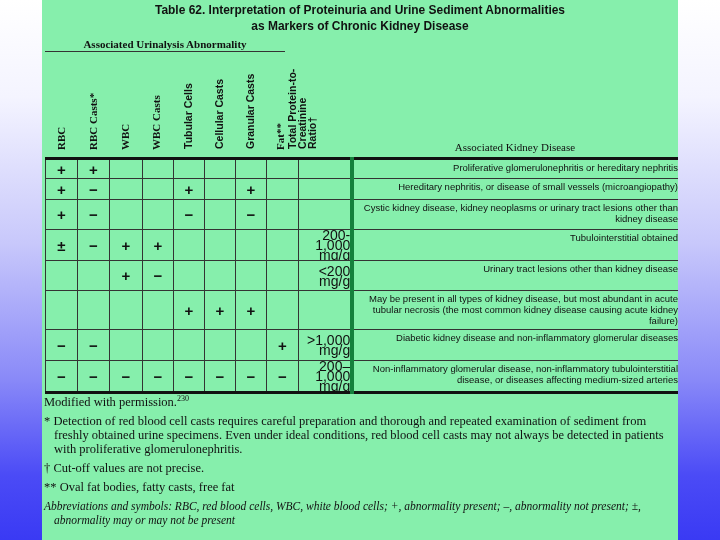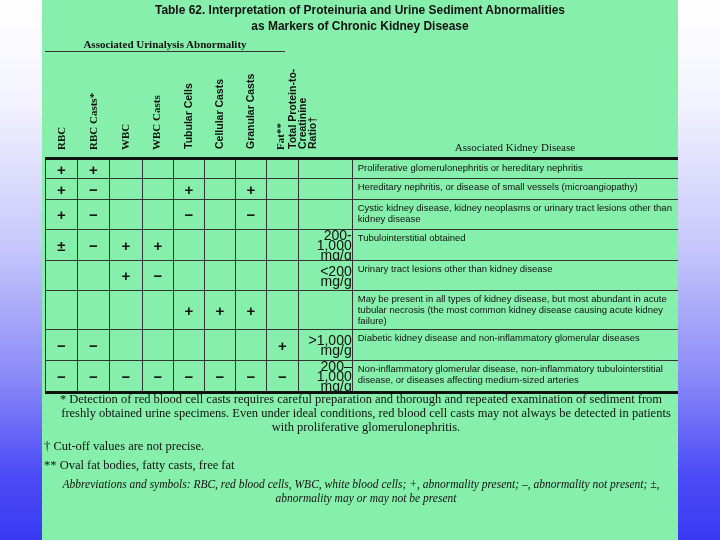--- a/index.html
+++ b/index.html
@@ -35,33 +35,33 @@
   .grid {
     position: absolute; left: 3px; top: 157px;
     border-collapse: collapse; table-layout: fixed;
   }
   .grid td {
     border: 1px solid #333; padding: 0; text-align: center; vertical-align: middle;
     font-weight: bold; font-size: 15px; color: #111; overflow: hidden;
   }
   .grid td.ratio { font-weight: normal; font-size: 14px; line-height: 10px; text-align: right; }
   .grid td.disease {
-    border-left: 1px solid #15803d; border-right: none; text-align: left;
+    border-left: 4px solid #15803d; border-right: none; text-align: right;
     font-weight: normal; font-size: 9.5px; line-height: 11px; padding: 2px 0 0 5px;
     vertical-align: top;
   }
   .grid tr:first-child td { border-top: 3px solid #111; }
   .grid tr:last-child td { border-bottom: 3px solid #111; }
   .grid td:first-child { border-left: 1px solid #333; }
   .notes {
     position: absolute; left: 2px; top: 392px; width: 634px;
     font-family: "Liberation Serif", serif; font-size: 12.5px; color: #111; line-height: 14px;
   }
   .notes p { margin: 0 0 5px 0; }
-  .notes .hang { padding-left: 10px; text-indent: -10px; text-align: center; }
+  .notes .hang { padding-left: 10px; text-indent: -10px; }
   .notes .abbr { font-style: italic; font-size: 11.5px; }
   sup { font-size: 8px; }
 </style>
 </head>
 <body>
 
 <div class="paper">
   <div class="title">
     <div>Table 62. Interpretation of Proteinuria and Urine Sediment Abnormalities</div>
     <div>as Markers of Chronic Kidney Disease</div>
@@ -214,18 +214,19 @@
         <td class="ratio">
             <div>200–1,000</div>
             <div>mg/g</div>
           </td>
         <td class="disease">Non-inflammatory glomerular disease, non-inflammatory tubulointerstitial disease, or diseases affecting medium-sized arteries</td>
       </tr>
     </tbody>
   </table>
 
   <div class="notes">
+    <p><span>Modified with permission.</span><sup>230</sup></p>
     <p class="hang">* Detection of red blood cell casts requires careful preparation and thorough and repeated examination of sediment from freshly obtained urine specimens. Even under ideal conditions, red blood cell casts may not always be detected in patients with proliferative glomerulonephritis.</p>
     <p>† Cut-off values are not precise.</p>
     <p>** Oval fat bodies, fatty casts, free fat</p>
     <p class="hang abbr">Abbreviations and symbols: RBC, red blood cells, WBC, white blood cells; +, abnormality present; –, abnormality not present; ±, abnormality may or may not be present</p>
   </div>
 </div>
 
 </body></html>

